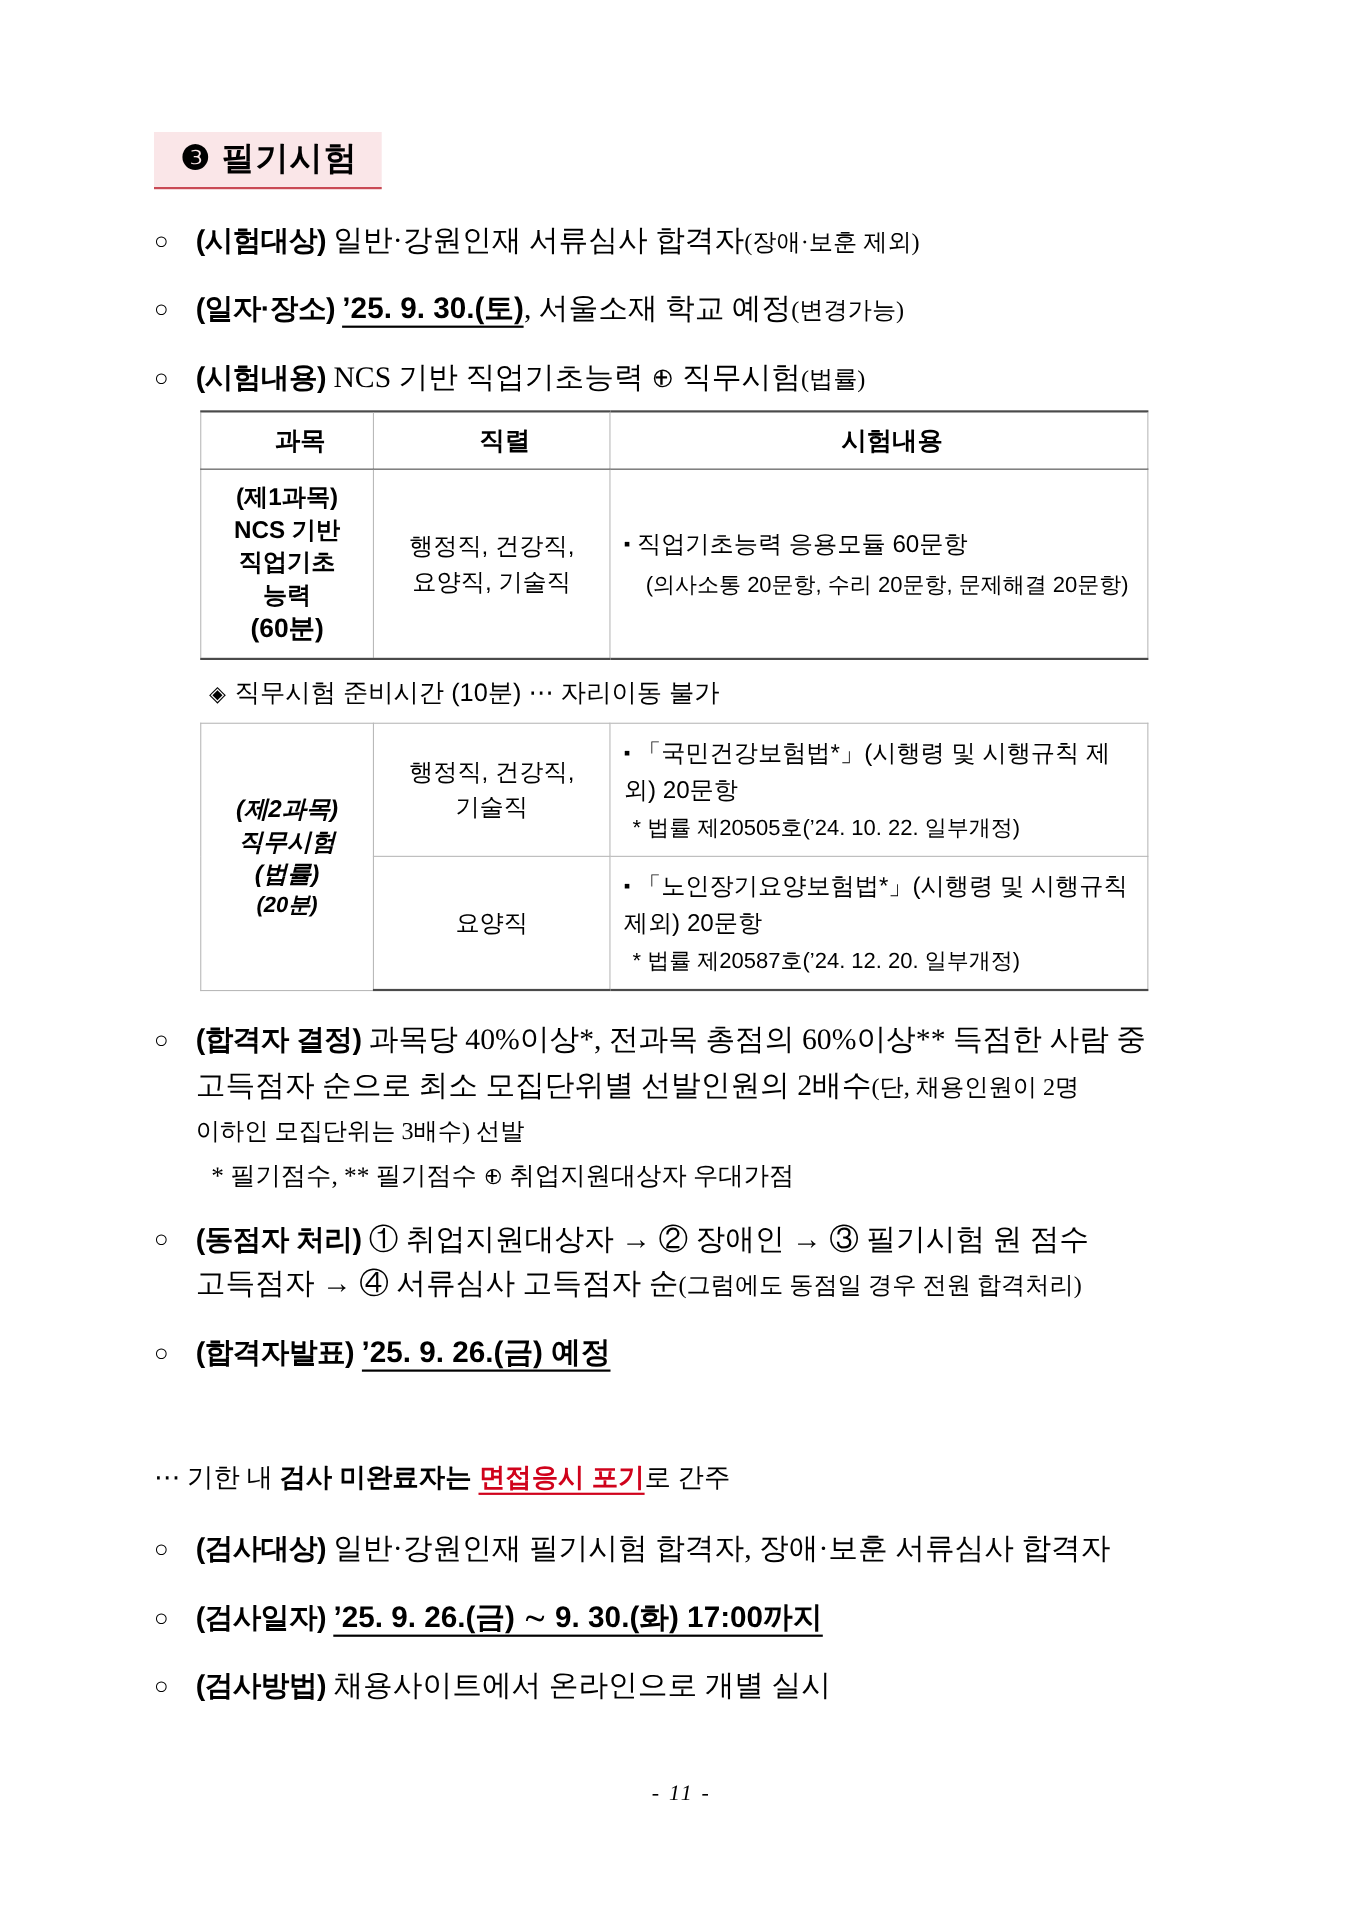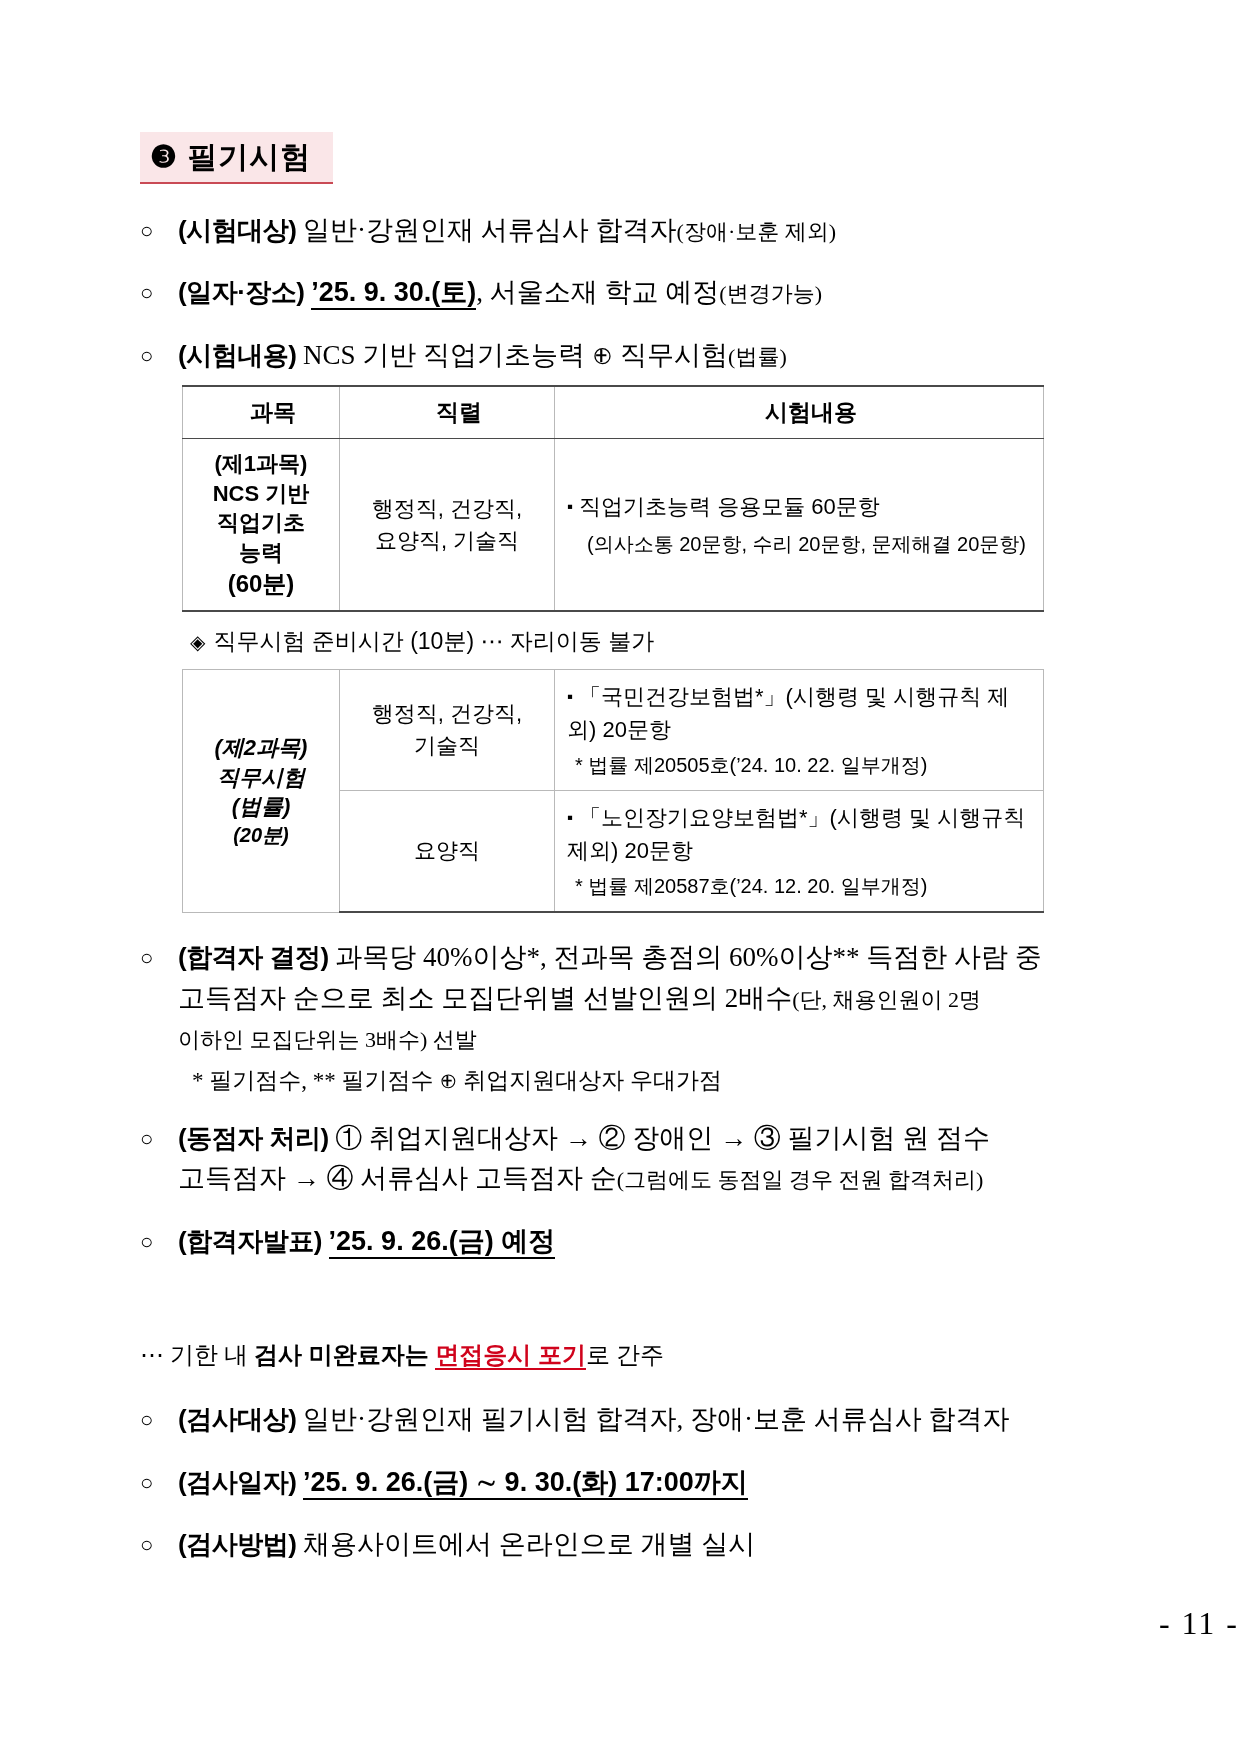--- a/index.html
+++ b/index.html
@@ -23,24 +23,23 @@
   }
 
   
   .section-head {
     display: inline-block;
     background: #fae6e8;
     font-family: "Liberation Sans", sans-serif;
     font-weight: bold;
     font-size: 30px;
     letter-spacing: 1px;
-    padding: 6px 22px 6px 10px;
+    padding: 6px 22px 6px 24px;
     border-bottom: 2px solid #c94a55;
     line-height: 1.25;
-    margin-top: 12px;
   }
   .section-head-wrap {
     margin-bottom: 26px;
   }
 
   
   .bullet-row {
     display: flex;
     align-items: flex-start;
     margin: 0 0 22px 0;
@@ -166,23 +165,24 @@
   .bold-sans {
     font-family: "Liberation Sans", sans-serif;
     font-weight: bold;
   }
 
   .footer {
     position: absolute;
     bottom: 110px;
     left: 0;
     width: 100%;
-    text-align: right;
-    font-size: 32px;
+    text-align: center;
+    font-size: 20px;
     letter-spacing: 2px;
+    font-style: italic;
   }
   .spacer-lg { height: 56px; }
 </style>
 </head>
 <body>
 
 <div class="page">
 
   <div class="section-head-wrap">
     <span class="section-head"><span>❸</span>&nbsp;<span>필기시험</span></span>

